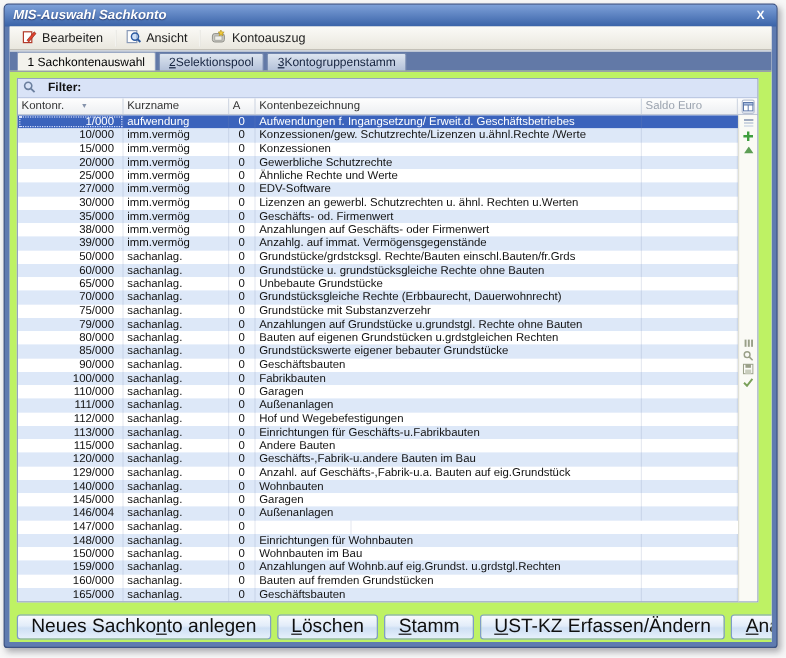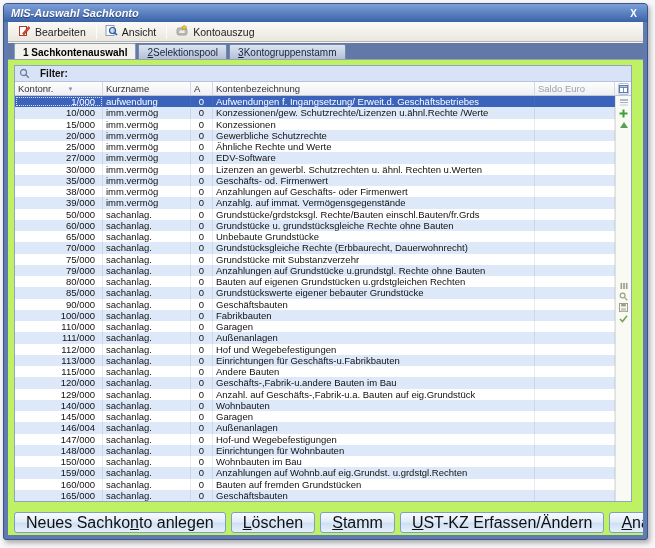--- a/index.html
+++ b/index.html
@@ -28,21 +28,21 @@
   .tb-btn{display:flex;align-items:center;gap:4px;padding:1px 6px 1px 4px;
     font-size:10.5px;color:#1c1c1c;border:1px solid transparent;border-radius:2px;}
   .tb-sep{width:1px;height:14px;background:#c2c0b6;border-right:1px solid #fdfdfb;margin:0 3px;}
 
   
   .tabstrip{height:17px;flex:0 0 17px;background:#6279a7;border-top:1px solid #f6f5f0;
     display:flex;align-items:flex-end;padding-left:6px;gap:2px;}
   .tab{height:15px;padding:1px 8px 0 8px;font-size:10px;color:#15233f;
     border:1px solid #7488ae;border-bottom:none;border-radius:2px 2px 0 0;
     background:linear-gradient(#dde5f0,#b2c0d8);display:flex;align-items:center;}
-  .tab.active{background:#f3f2ec;border-color:#8b9cbd;height:16px;font-weight:bold;color:#000;}
+  .tab.active{background:#f3f2ec;border-color:#8b9cbd;height:16px;font-weight:normal;color:#000;}
   .tab .mn{text-decoration:underline;}
 
   
   .panel{flex:1;position:relative;background:#bef264;border-top:1px solid #9aa0a8;}
 
   
   .grid{position:absolute;left:6px;top:5px;width:618px;border:1px solid #94a3c1;background:#fff;
     display:flex;flex-direction:column;}
   .filter-row{height:16px;background:#d9e3f7;border-bottom:1px solid #b6c3de;
     display:flex;align-items:center;padding-left:4px;gap:10px;}
@@ -397,21 +397,20 @@
     <span class="cell c0">146/004</span>
     <span class="cell c1">sachanlag.</span>
     <span class="cell c2">0</span>
     <span class="cell c3">Außenanlagen</span>
     <span class="cell c4"></span>
   </div>
               <div class="row">
     <span class="cell c0">147/000</span>
     <span class="cell c1">sachanlag.</span>
     <span class="cell c2">0</span>
-    <span class="cell c3">Hof-und Wegebefestigungen</span>
     <span class="cell c4"></span>
   </div>
               <div class="row alt">
     <span class="cell c0">148/000</span>
     <span class="cell c1">sachanlag.</span>
     <span class="cell c2">0</span>
     <span class="cell c3">Einrichtungen für Wohnbauten</span>
     <span class="cell c4"></span>
   </div>
               <div class="row">

